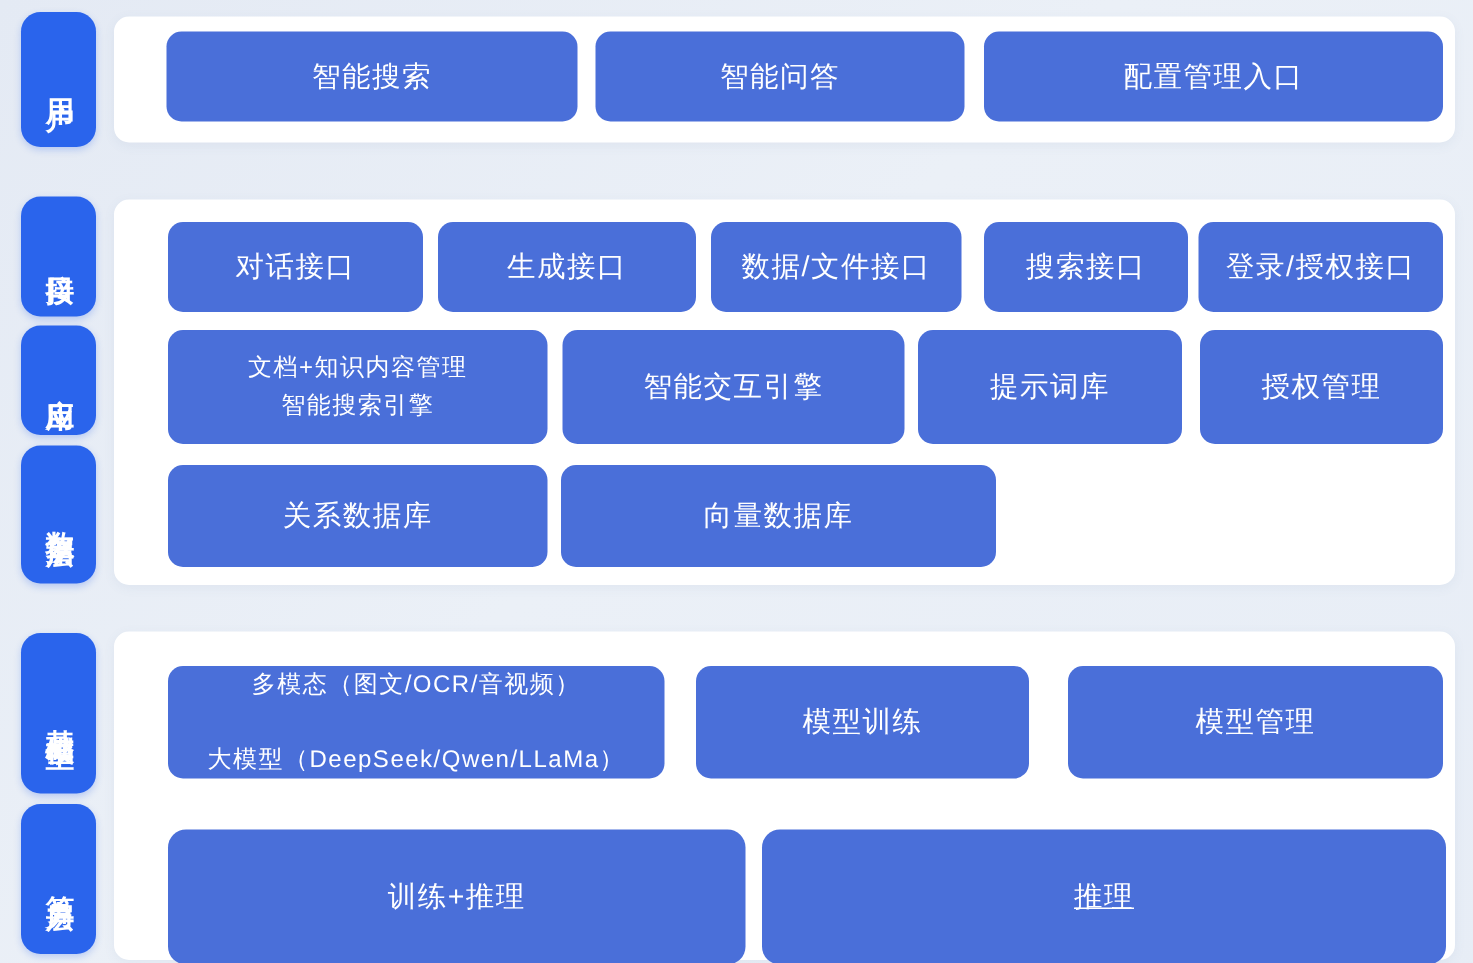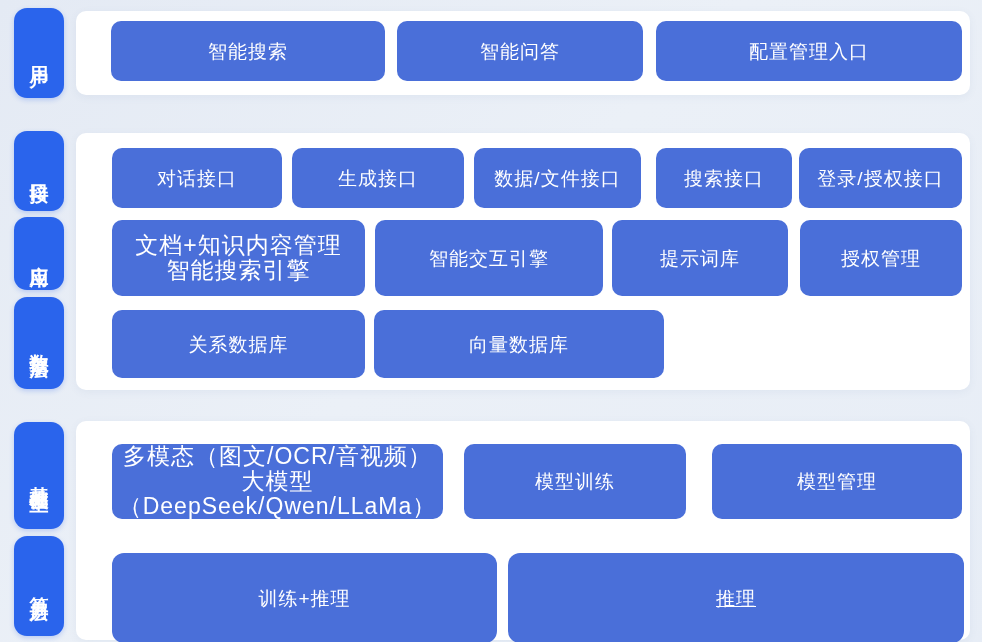--- a/index.html
+++ b/index.html
@@ -54,21 +54,21 @@
     line-height: 25px;
   }
   .node.big {
     border-radius: 12px;
     margin-top: 25px;
   }
   .node .line {
     display: block;
   }
   .node.two-line {
-    font-size: 23px;
+    font-size: 16px;
     line-height: 25px;
   }
 </style>
 </head>
 <body>
 
 <div class="stage">
 
   <div class="panel" style="left:76px; top:11px;  width:894px; height:84px;"></div>
   <div class="panel" style="left:76px; top:133px; width:894px; height:257px;"></div>
@@ -95,21 +95,21 @@
     <span class="line">文档+知识内容管理</span>
     <span class="line">智能搜索引擎</span>
   </div>
   <div class="node" style="left:375px; top:220px; width:228px; height:76px;">智能交互引擎</div>
   <div class="node" style="left:612px; top:220px; width:176px; height:76px;text-align:right;">提示词库</div>
   <div class="node" style="left:800px; top:220px; width:162px; height:76px;">授权管理</div>
 
   <div class="node" style="left:112px; top:310px; width:253px; height:68px;">关系数据库</div>
   <div class="node" style="left:374px; top:310px; width:290px; height:68px;">向量数据库</div>
 
-  <div class="node two-line" style="left:112px; top:444px; width:331px; height:75px;">
+  <div class="node two-line" style="left:112px; top:444px; width:331px; height:75px;justify-content:space-between;">
     <span class="line">多模态（图文/OCR/音视频）</span>
     <span class="line">大模型（DeepSeek/Qwen/LLaMa）</span>
   </div>
   <div class="node" style="left:464px; top:444px; width:222px; height:75px;">模型训练</div>
   <div class="node" style="left:712px; top:444px; width:250px; height:75px;">模型管理</div>
 
   <div class="node big" style="left:112px; top:528px; width:385px; height:90px;">训练+推理</div>
   <div class="node big" style="left:508px; top:528px; width:456px; height:90px;text-decoration:underline;">推理</div>
 
 </div>

